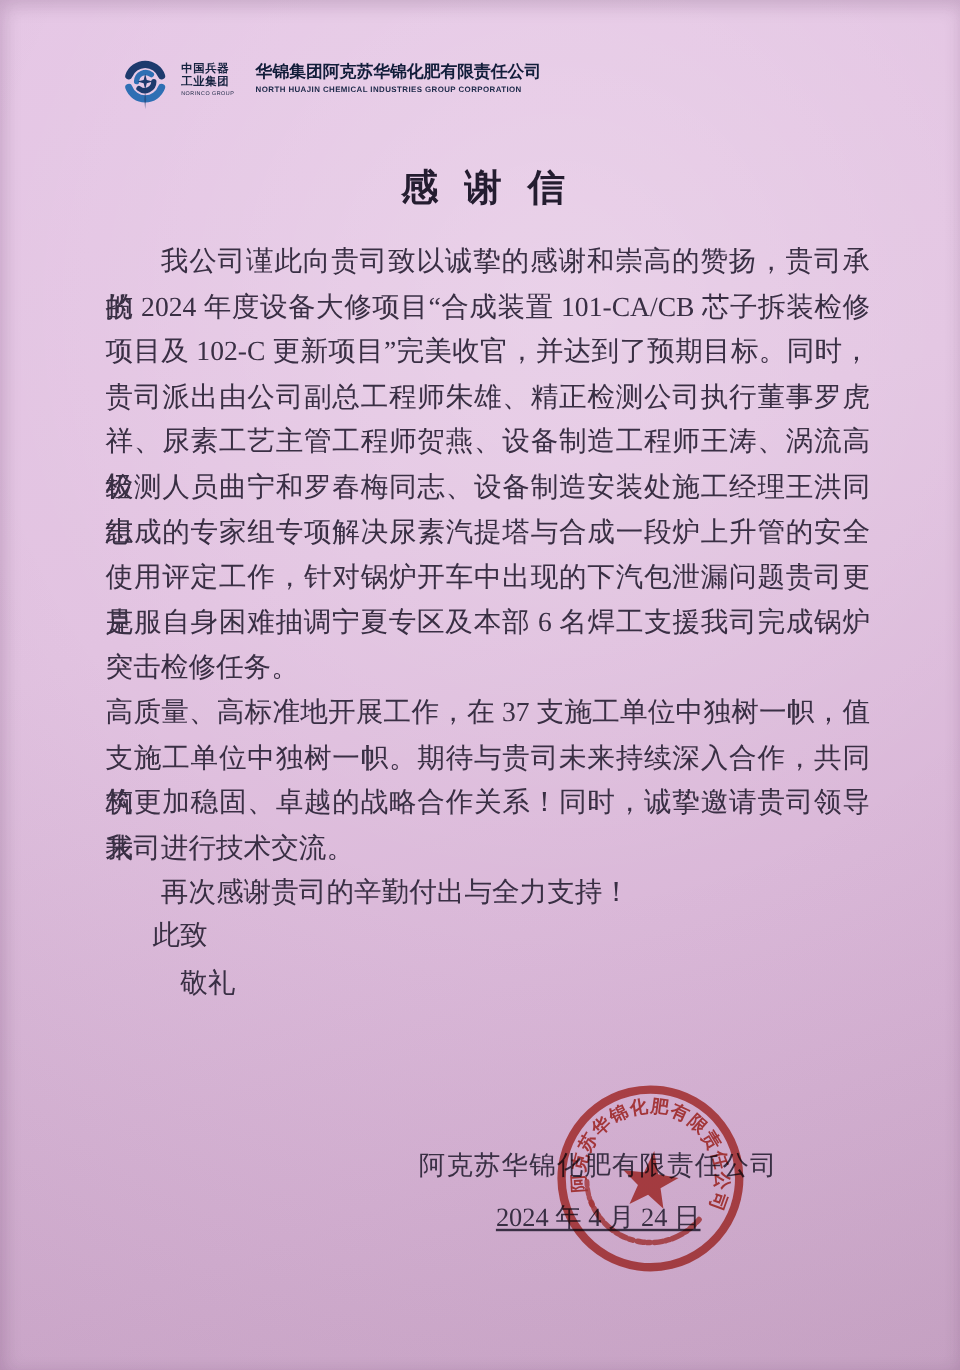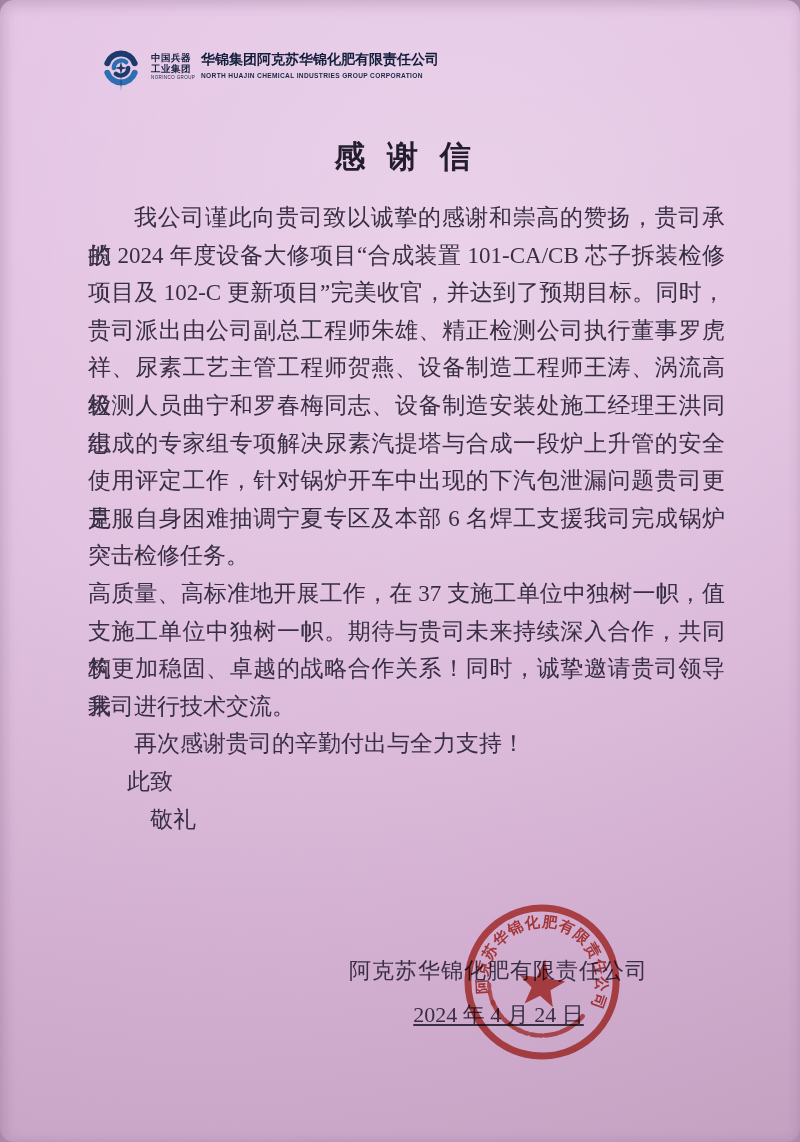--- a/index.html
+++ b/index.html
@@ -4,49 +4,48 @@
 <style>
   html,body{margin:0;padding:0;}
   body{width:800px;height:1142px;overflow:hidden;background:#b79ab5;}
   .page{
     position:relative;width:800px;height:1142px;
     background:
       radial-gradient(130% 95% at 58% 22%, rgba(255,255,255,.22) 0%, rgba(255,255,255,0) 45%, rgba(70,20,70,.10) 100%),
       linear-gradient(160deg, #e6c8e6 0%, #e2c3e1 40%, #d7b4d5 78%, #cfaccc 100%);
     font-family:"Liberation Serif","DejaVu Serif",serif;
     color:#392f44;
-    border-radius:14px;
   }
   .page::after{
     content:"";position:absolute;inset:0;pointer-events:none;
     box-shadow:inset 0 6px 14px rgba(60,20,60,.12), inset 6px 0 14px rgba(60,20,60,.07);
   }
 
   
   .letterhead{position:absolute;left:100px;top:45px;height:58px;display:flex;align-items:flex-start;}
   .logo{width:42px;height:50px;margin-top:2px;}
   .group-block{margin-left:9px;margin-top:8px;width:40px;text-align:center;}
   .group-cn{font-family:"Liberation Sans","DejaVu Sans",sans-serif;font-weight:bold;font-size:9.5px;line-height:10.5px;color:#15223f;letter-spacing:.5px;white-space:nowrap;}
   .group-en{font-family:"Liberation Sans","DejaVu Sans",sans-serif;font-size:4.5px;letter-spacing:.4px;color:#15223f;margin-top:1px;white-space:nowrap;}
-  .company-block{margin-left:10px;margin-top:6px;}
+  .company-block{margin-left:22px;margin-top:6px;}
   .company-cn{font-family:"Liberation Sans","DejaVu Sans",sans-serif;font-weight:bold;font-size:14px;letter-spacing:0;color:#121d3a;white-space:nowrap;}
   .company-en{font-family:"Liberation Sans","DejaVu Sans",sans-serif;font-weight:bold;font-size:6.6px;letter-spacing:.34px;color:#1a2747;margin-top:3px;white-space:nowrap;}
 
   
   .title{
     position:absolute;left:12px;right:0;top:136px;margin:0;text-align:center;
     font-size:31px;font-weight:bold;letter-spacing:7px;color:#241d30;
   }
 
   
   .body{position:absolute;left:88px;top:199px;width:637px;}
   .line{height:37.6px;line-height:37.6px;font-size:23px;color:#392f44;white-space:nowrap;}
   .line.fill{white-space:normal;text-align:justify;text-align-last:justify;}
   .line.indent{text-indent:2em;}
-  .closing1{text-indent:1.7em;}
+  .closing1{text-indent:1.7em;font-family:Liberation Mono, monospace;}
   .closing2{text-indent:2.7em;}
 
   
   .sigblock{position:absolute;top:956px;right:152px;display:flex;flex-direction:column;align-items:center;}
   .sig{font-size:22px;line-height:30px;letter-spacing:1px;color:#392f44;white-space:nowrap;}
   .date{font-size:22px;line-height:30px;margin-top:14px;color:#392f44;white-space:nowrap;text-decoration:underline;}
 
   
   .seal{position:absolute;left:453px;top:893px;width:178px;height:178px;z-index:5;mix-blend-mode:multiply;opacity:.9;}
 </style>

